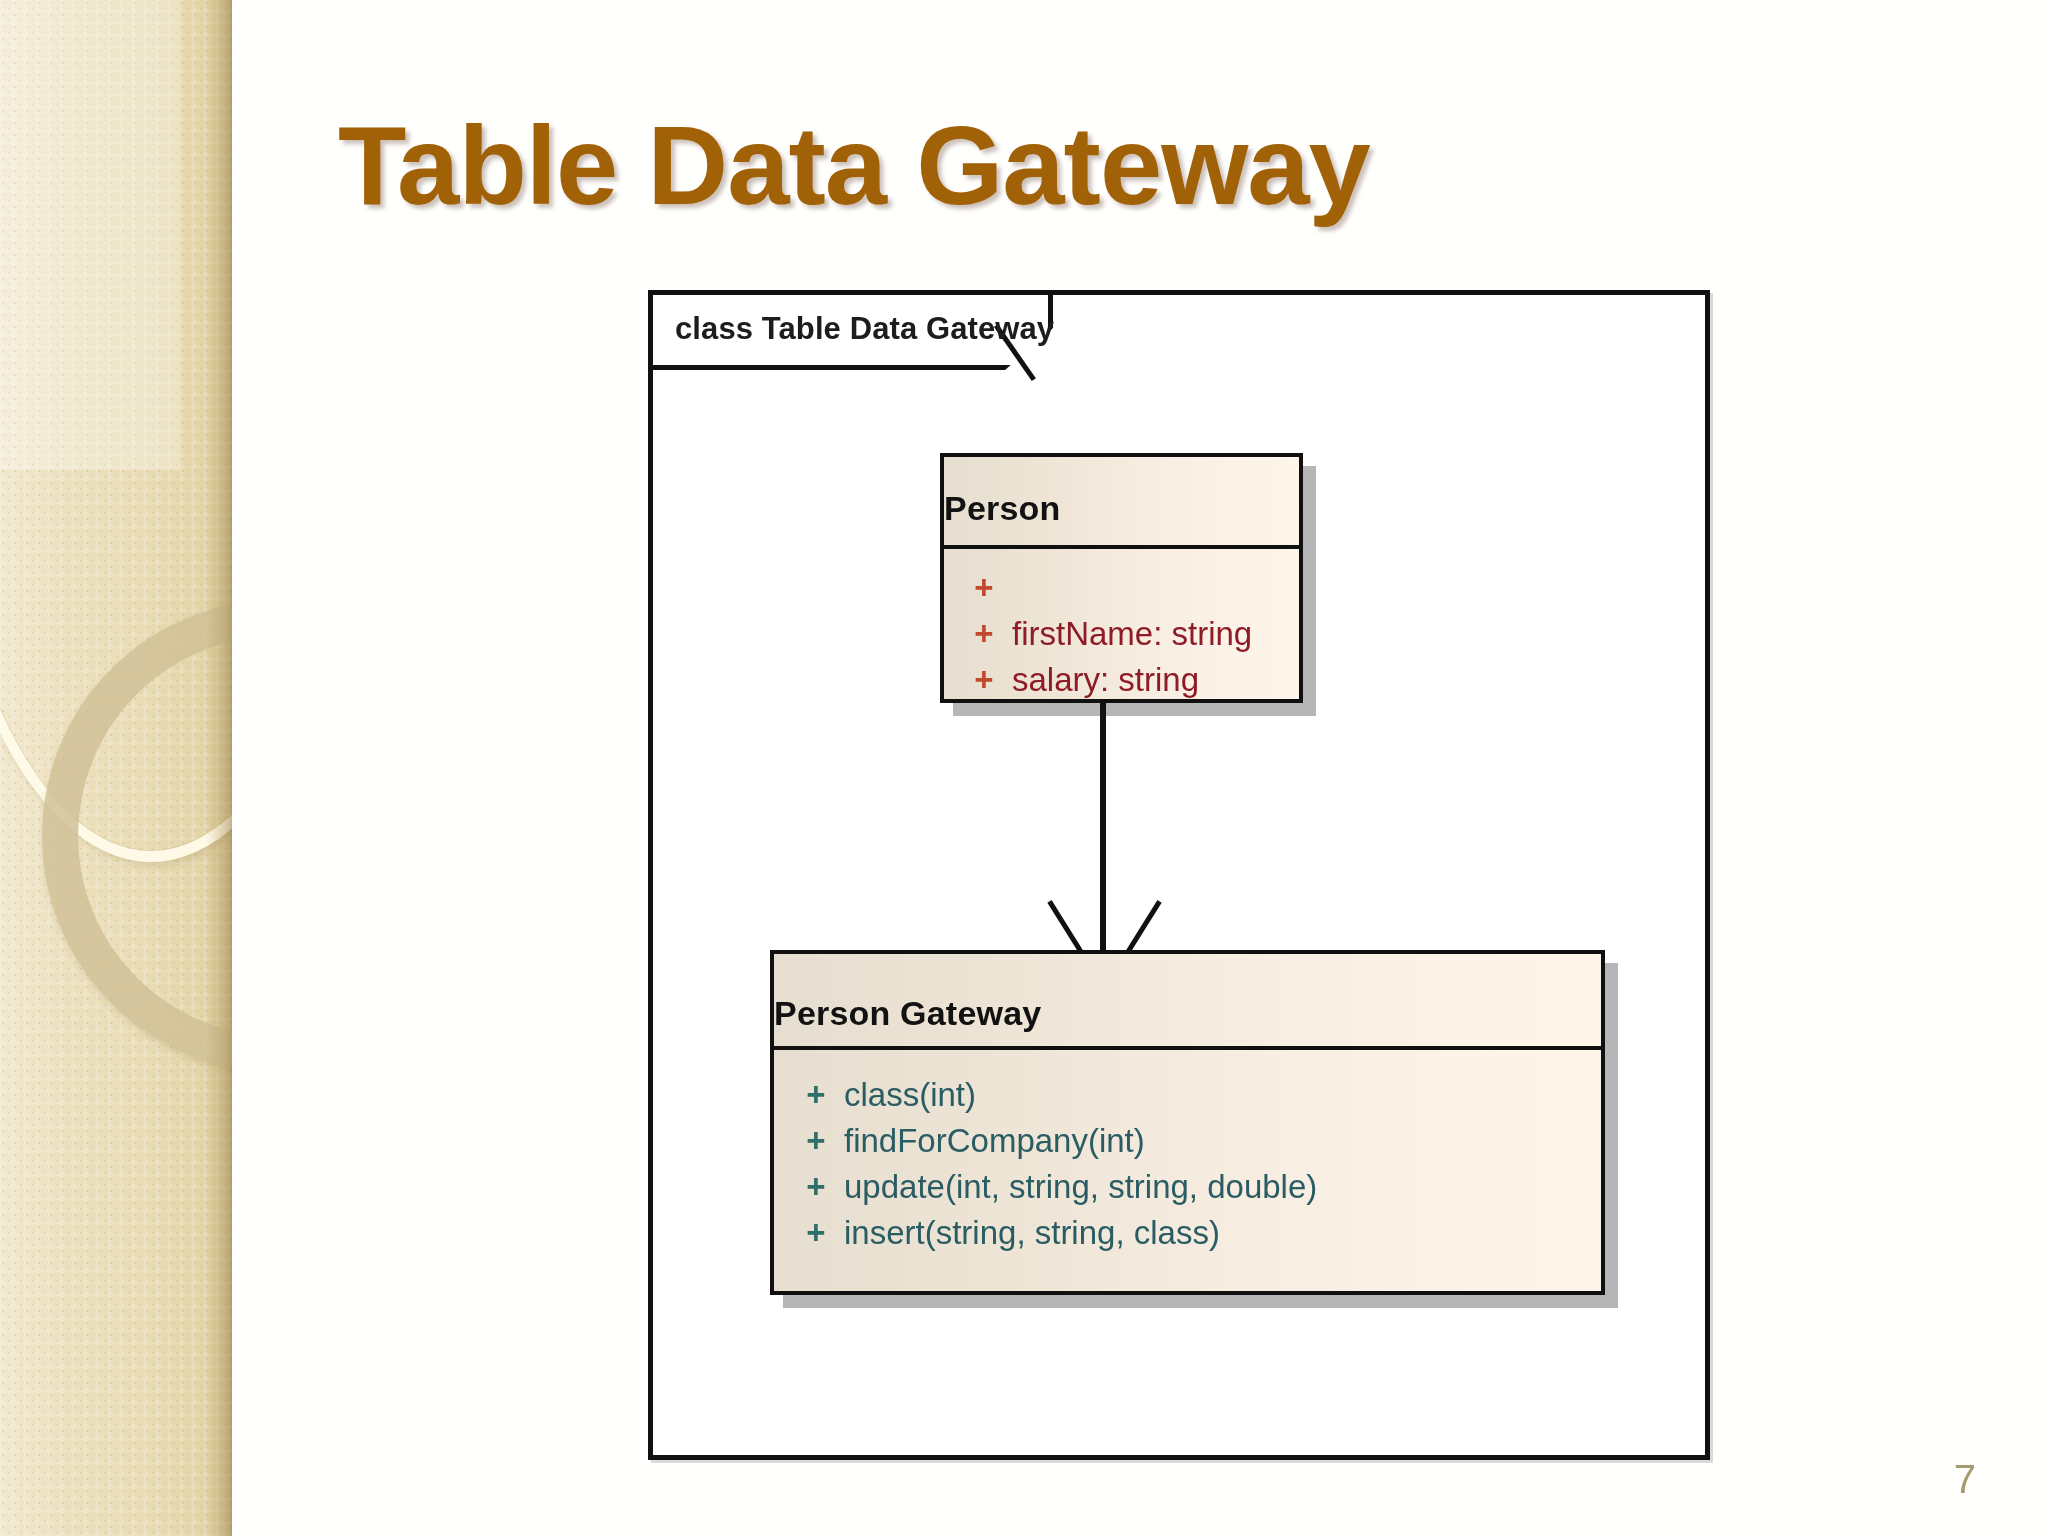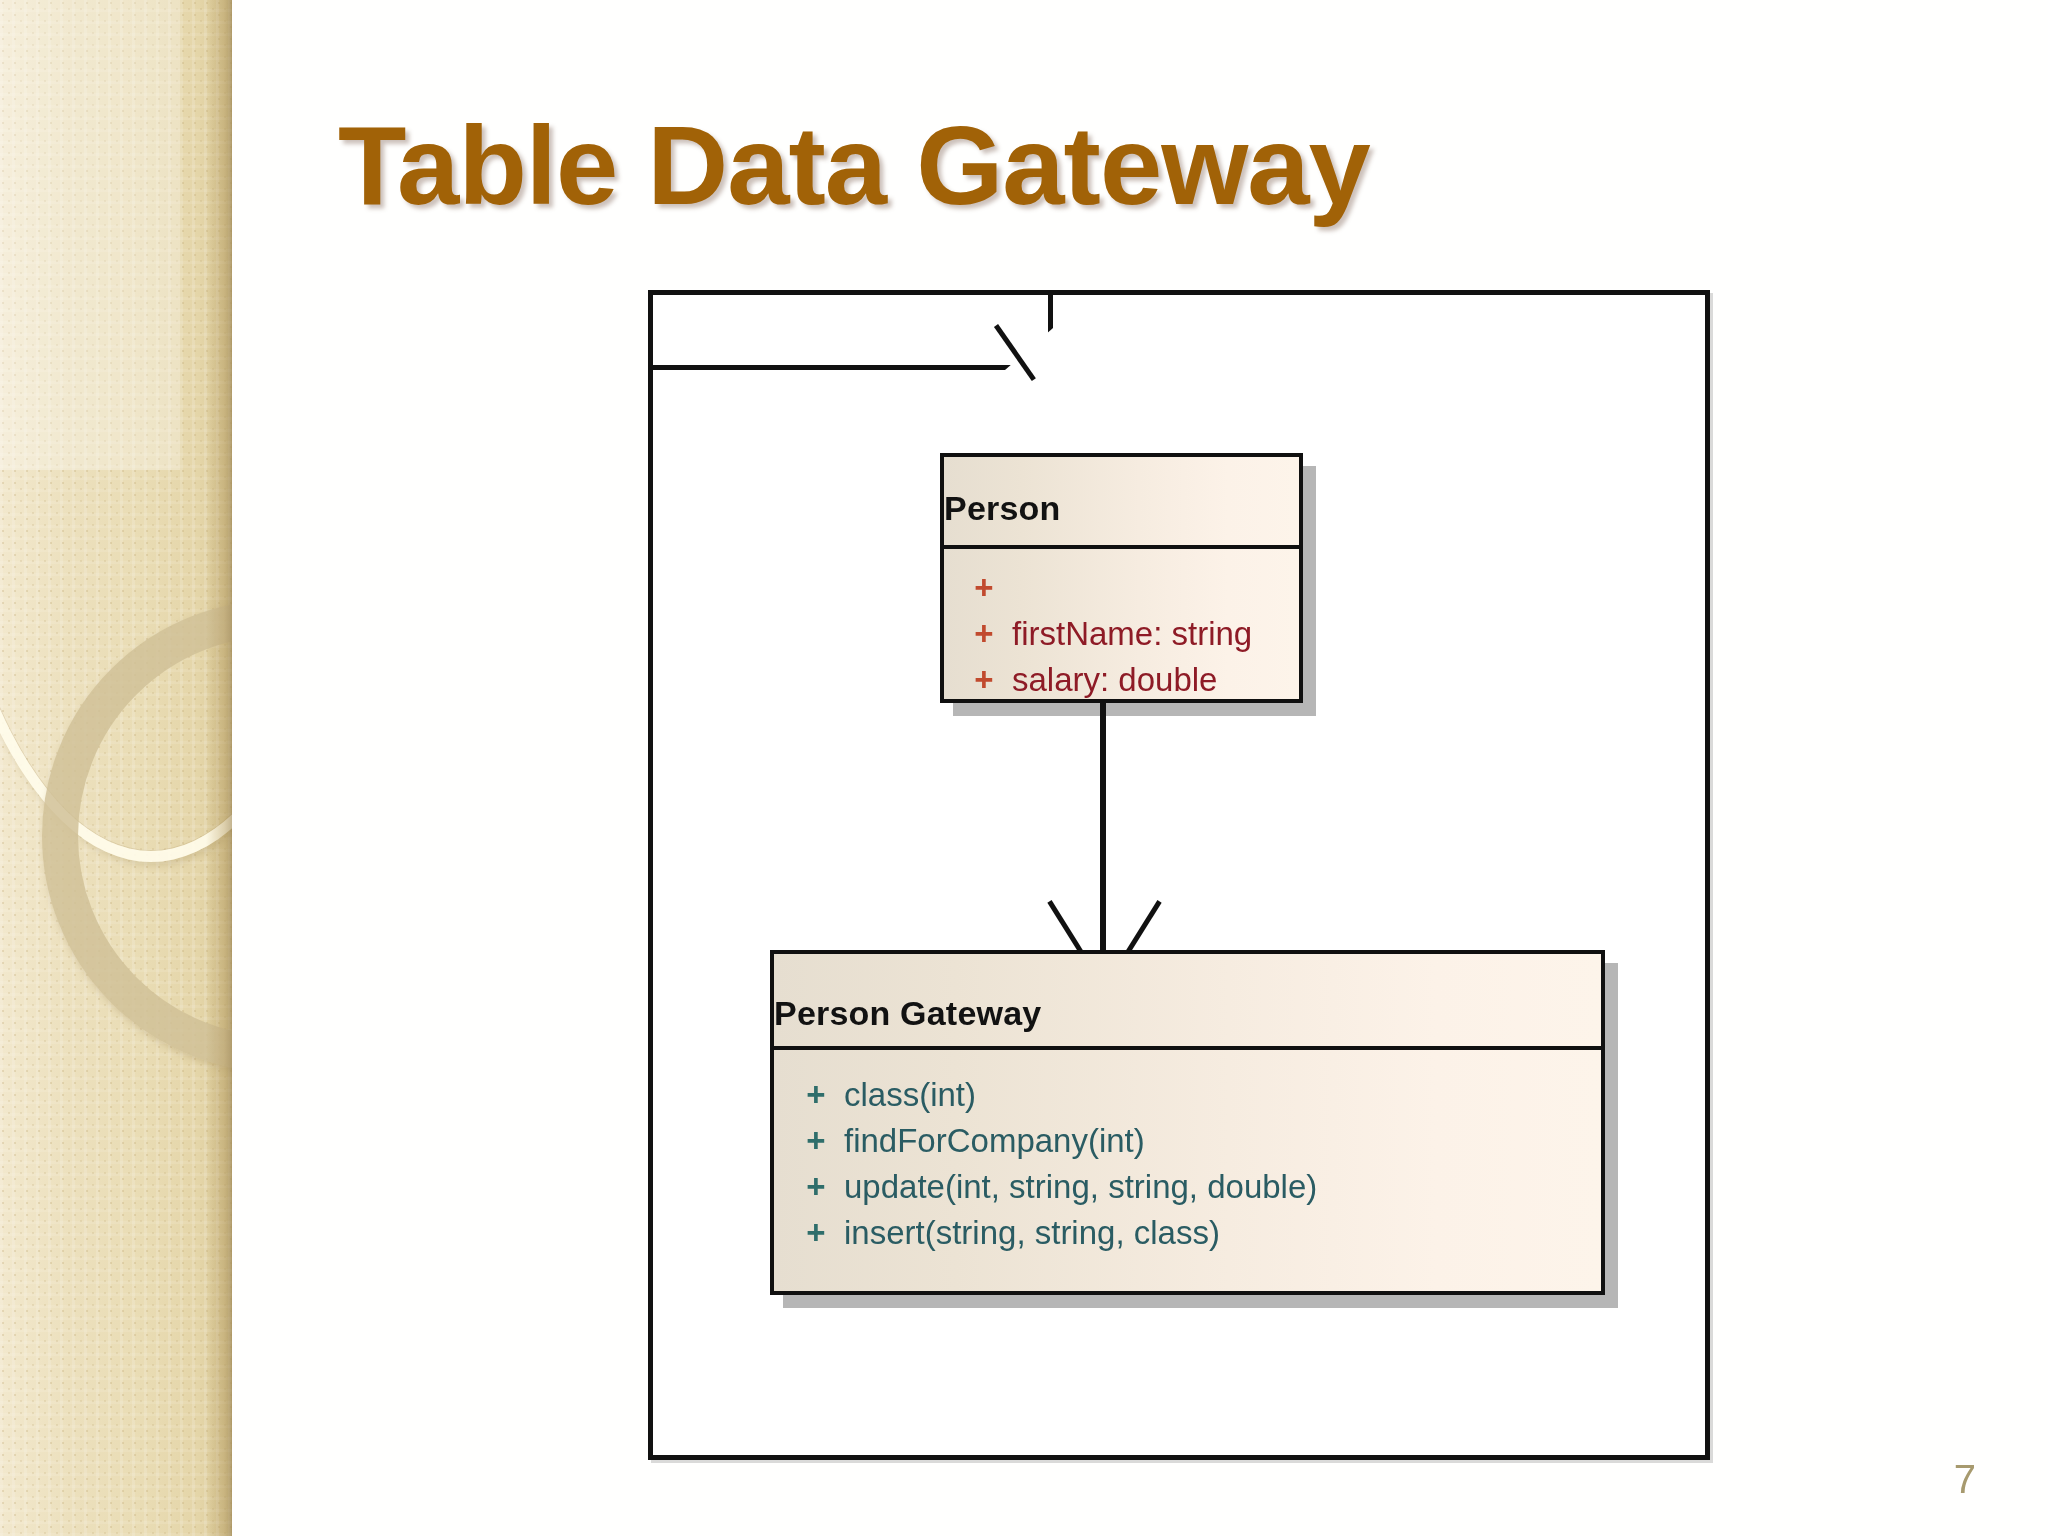--- a/index.html
+++ b/index.html
@@ -264,35 +264,36 @@
     <div id="ring-small"></div>
     <div id="sidebar-edge"></div>
   </div>
 
   <div id="title">Table Data Gateway</div>
 
   <div id="uml-frame">
 
     <div id="frame-tag"></div>
     <div id="frame-tag-diag"></div>
+    <div id="frame-tag-label">class Table Data Gateway</div>
 
     <div class="uml-class" id="person-box">
       <div class="uml-class-name">Person</div>
       <div class="uml-divider"></div>
       <div class="uml-members">
         <div class="uml-member">
           <span class="uml-vis">+</span>
         </div>
         <div class="uml-member">
           <span class="uml-vis">+</span>
           <span class="uml-sig">firstName:  string</span>
         </div>
         <div class="uml-member">
           <span class="uml-vis">+</span>
-          <span class="uml-sig">salary:  double</span>
+          <span class="uml-sig">salary:  string</span>
         </div>
       </div>
     </div>
 
     <div id="connector"></div>
     <div class="arrowhead-leg" id="arrow-left"></div>
     <div class="arrowhead-leg" id="arrow-right"></div>
 
     <div class="uml-class" id="gateway-box">
       <div class="uml-class-name">Person Gateway</div>

